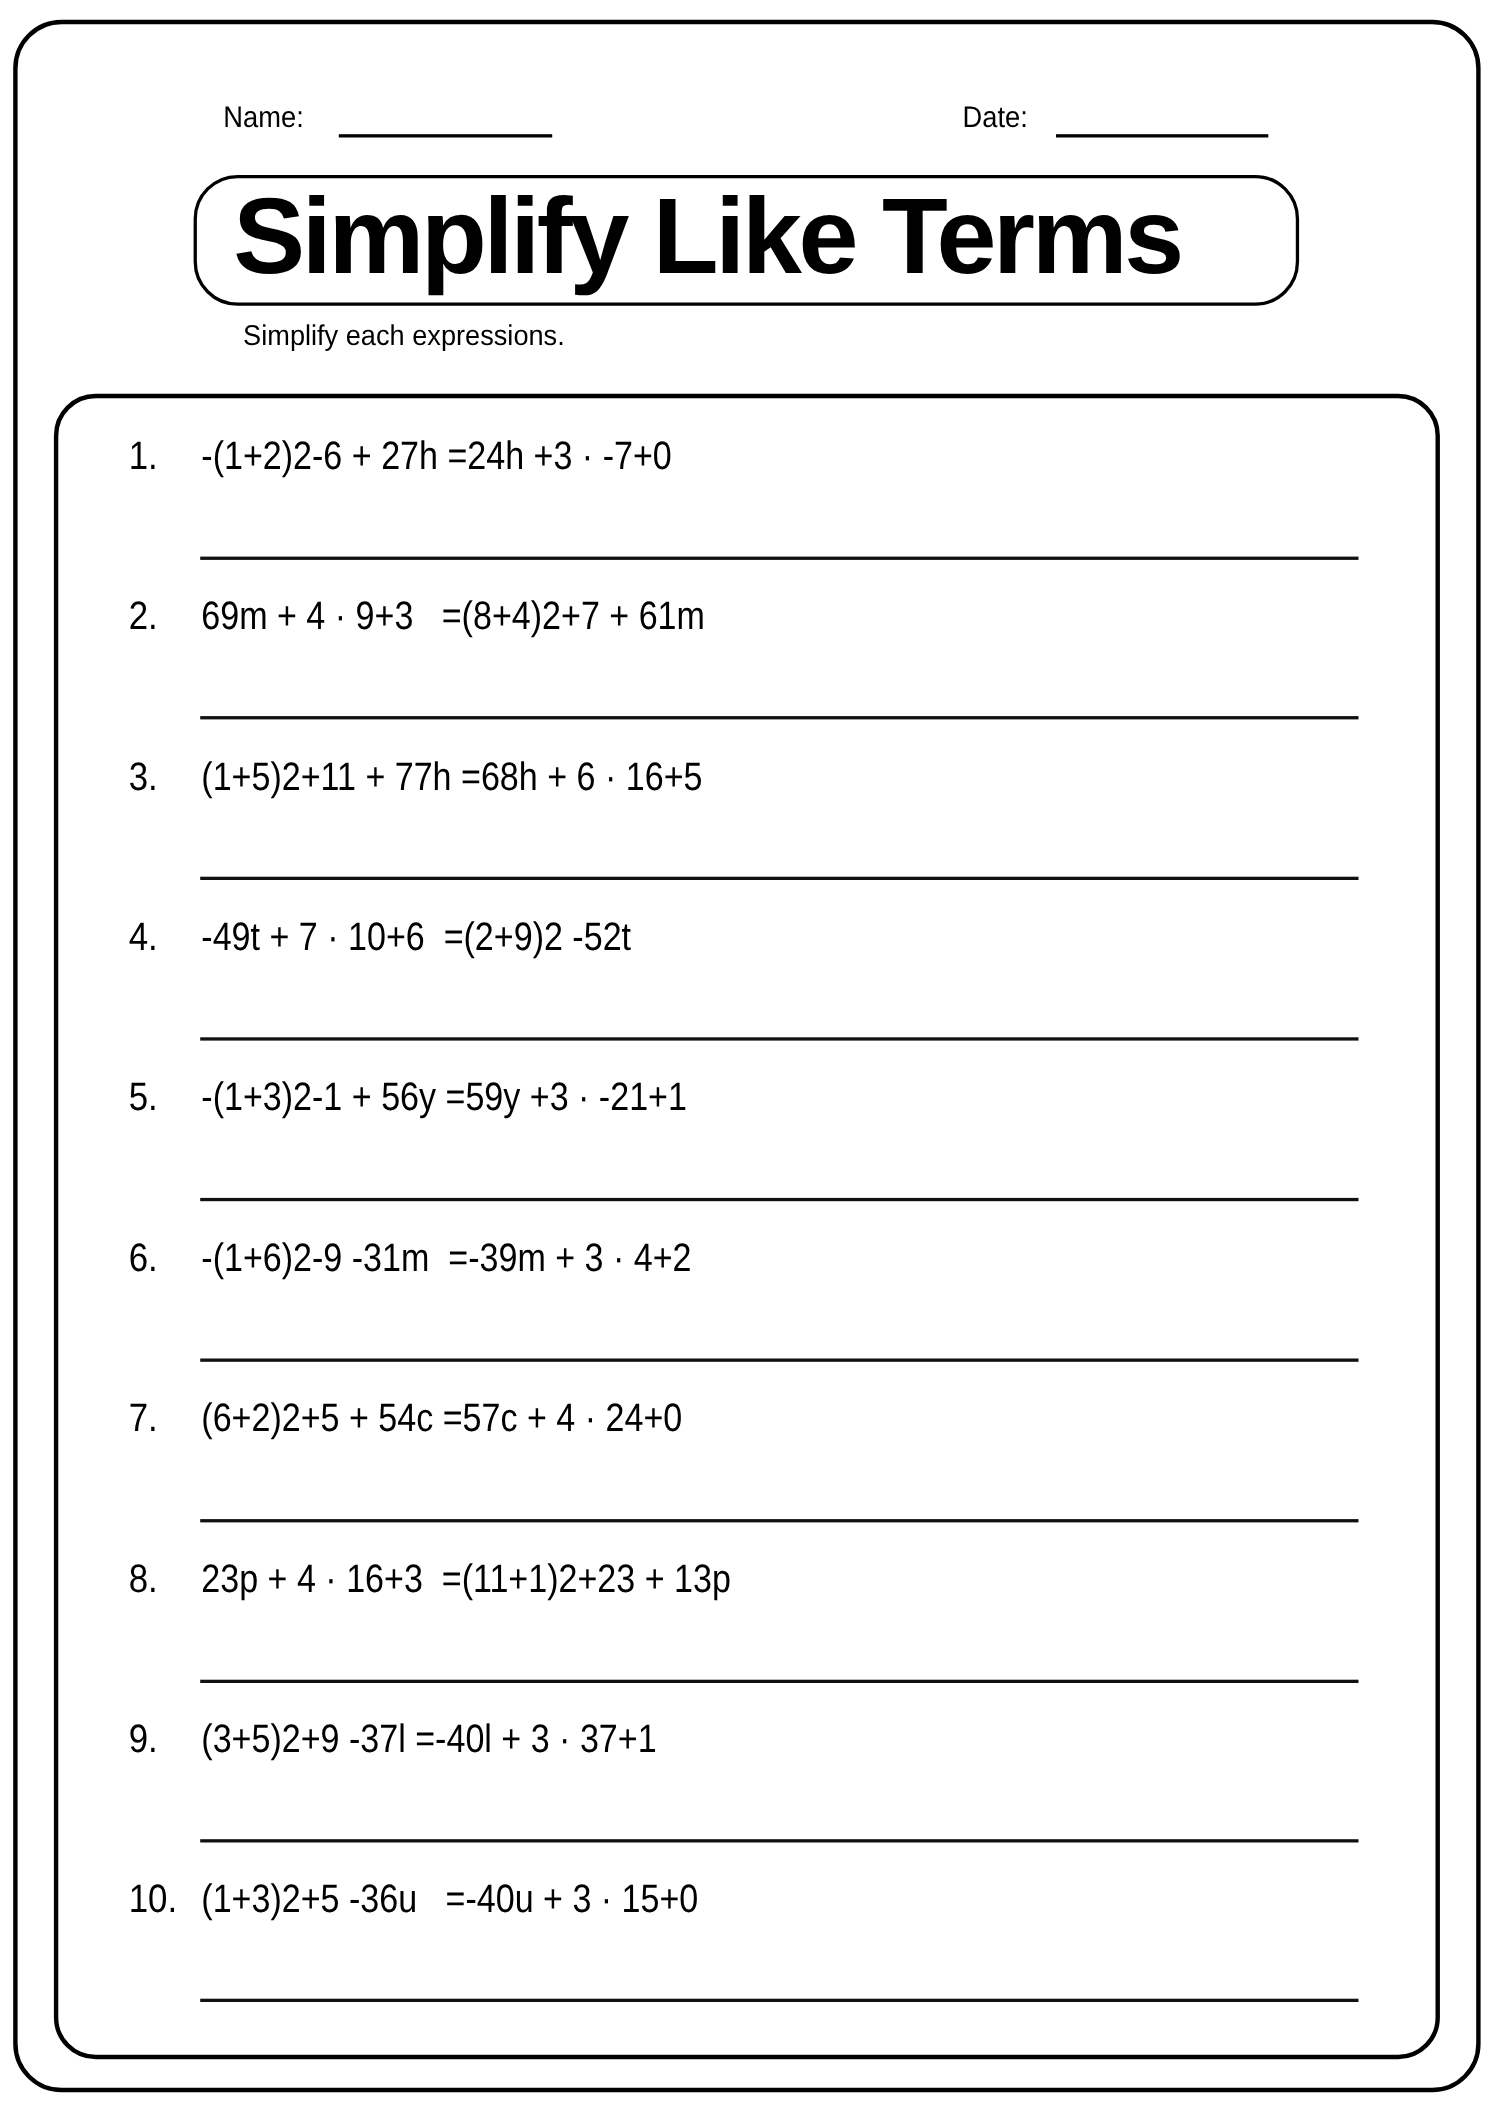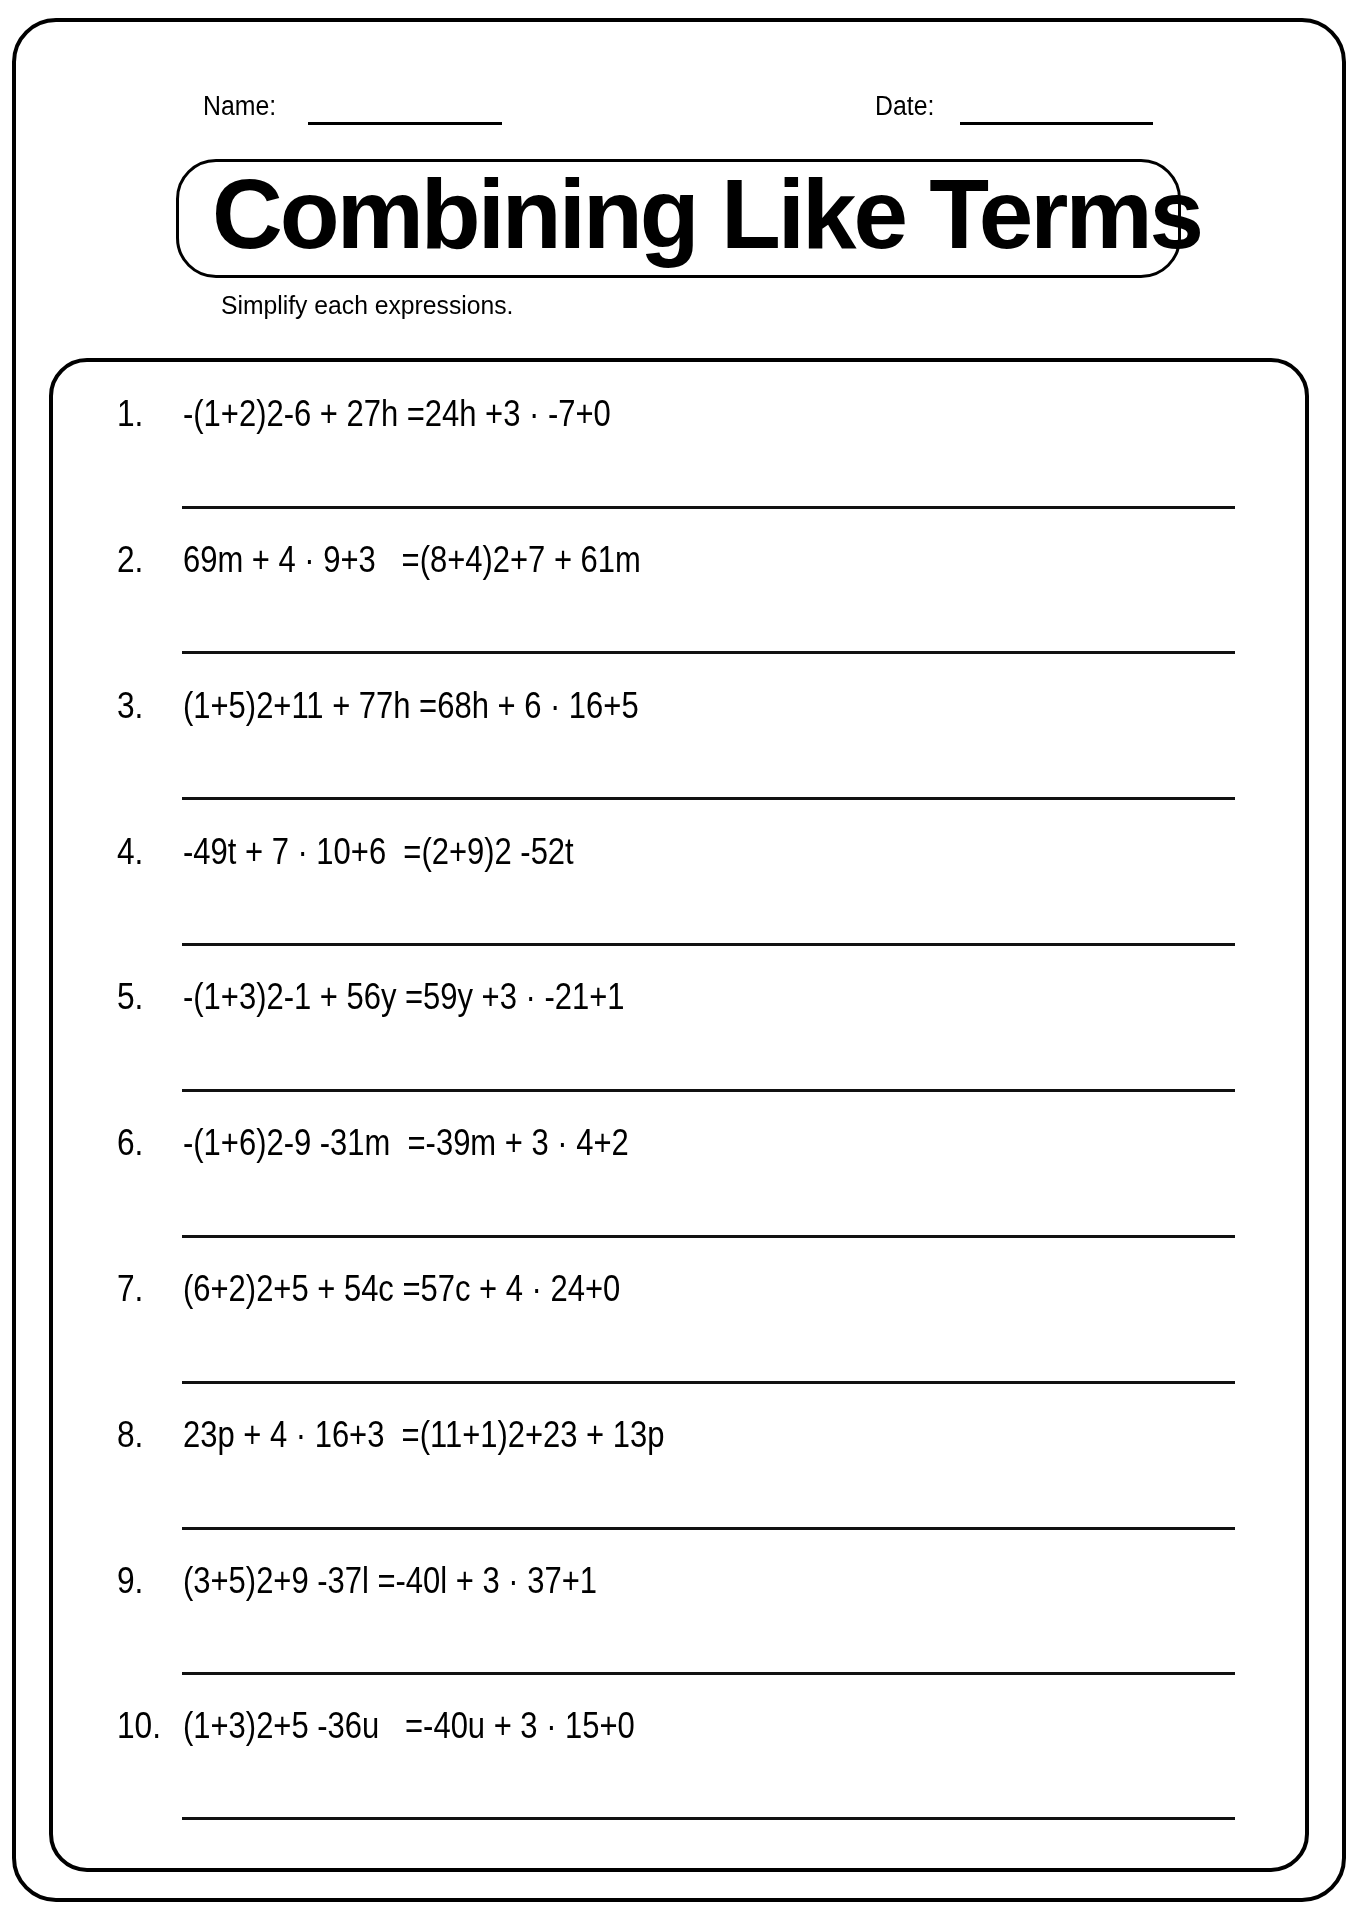--- a/index.html
+++ b/index.html
@@ -21,21 +21,21 @@
 
 <div class="abs outer-frame"></div>
 
 <div class="abs header-label" style="left:203px; top:93px;">Name:</div>
 <div class="abs blank-line" style="left:308px; top:122px; width:194px;"></div>
 
 <div class="abs header-label" style="left:875px; top:93px;">Date:</div>
 <div class="abs blank-line" style="left:960px; top:122px; width:193px;"></div>
 
 <div class="abs title-box"></div>
-<div class="abs title-text">Combining Like Terms</div>
+<div class="abs title-text">Simplify Like Terms</div>
 
 <div class="abs instructions">Simplify each expressions.</div>
 
 <div class="abs problems-frame"></div>
 
 <div>
   <div>
     <div class="abs problem-num" style="left:117px; top:396px;">1.</div>
     <div class="abs problem-expr" style="left:183px; top:396px;">-(1+2)2-6 + 27h =24h +3 · -7+0</div>
     <div class="abs answer-line" style="top:506px;"></div>

